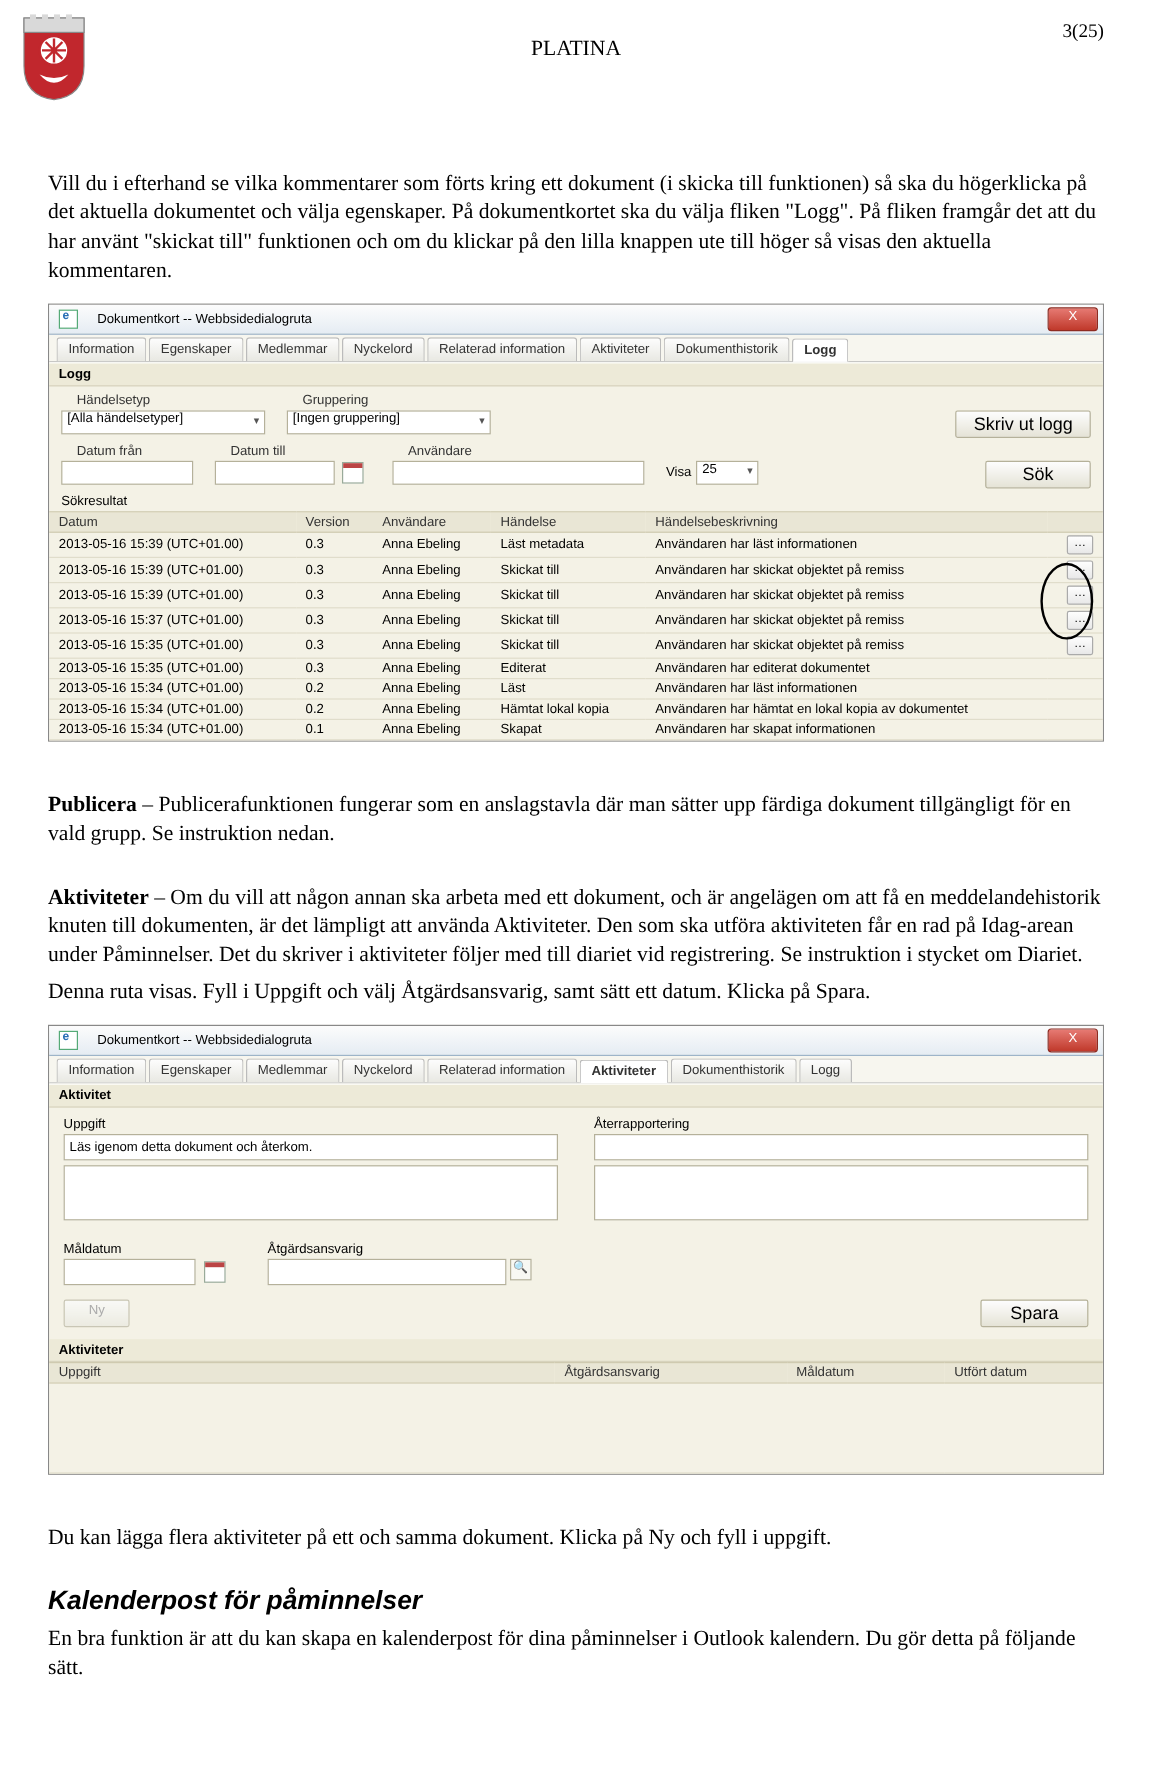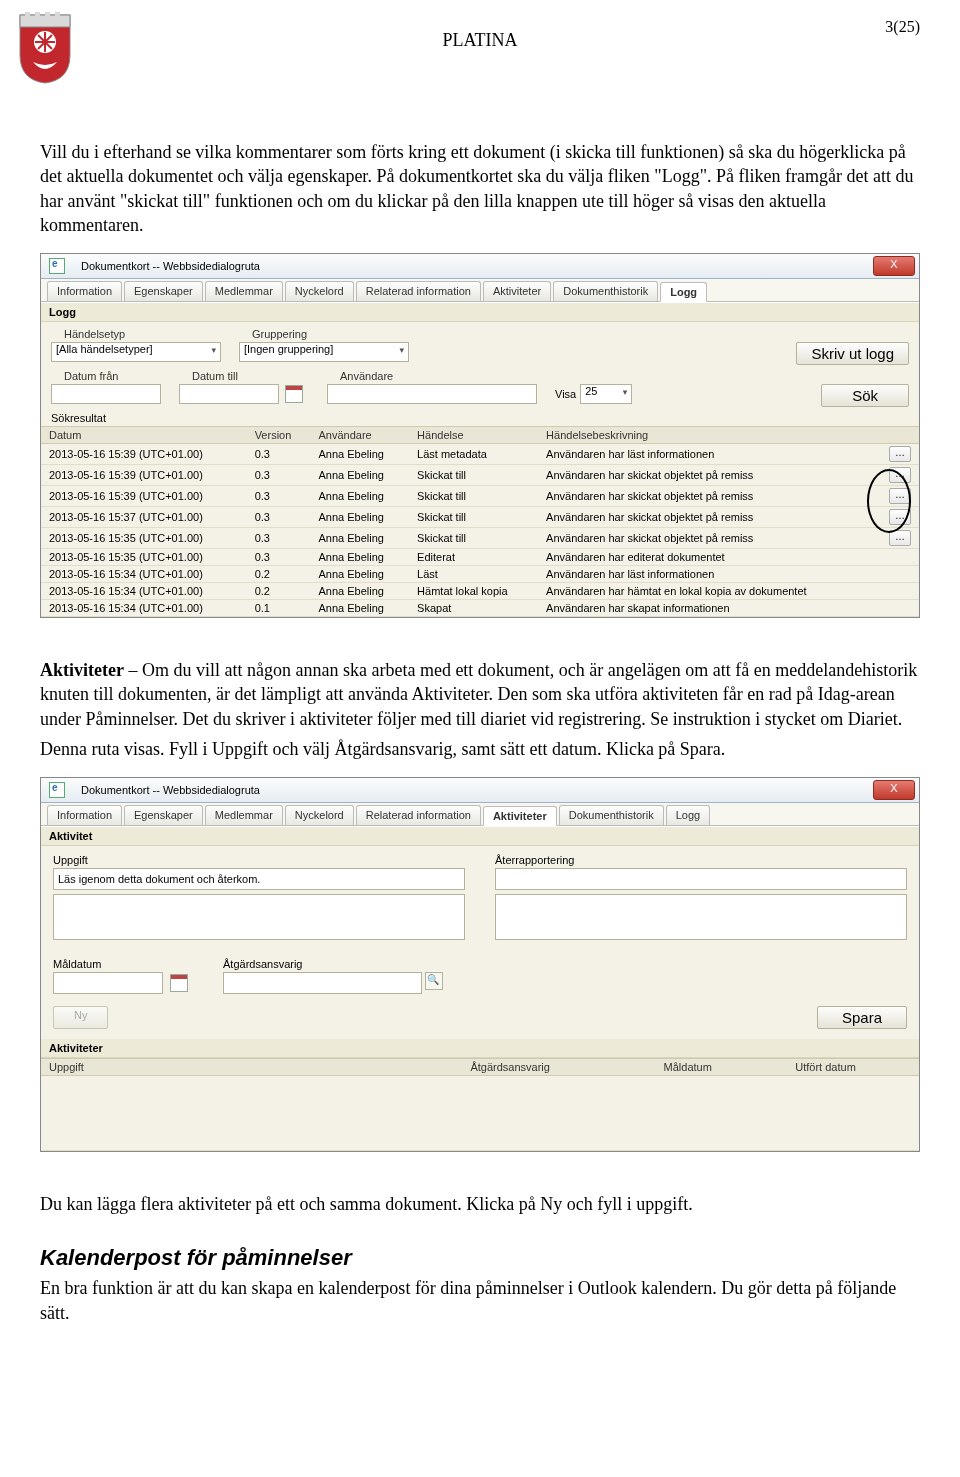--- a/index.html
+++ b/index.html
@@ -221,20 +221,21 @@
               <td>Användaren har skapat informationen</td>
               <td style="text-align: right;"></td>
             </tr>
           </tbody>
     </table>
   </div>
   <div class="oval1"></div>
 </div>
 
 <div class="body-text">
+  <p class="spaced"><b>Publicera</b><span> – Publicerafunktionen fungerar som en anslagstavla där man sätter upp färdiga dokument tillgängligt för en vald grupp. Se instruktion nedan.</span></p>
   <p class="spaced"><b>Aktiviteter</b><span> – Om du vill att någon annan ska arbeta med ett dokument, och är angelägen om att få en meddelandehistorik knuten till dokumenten, är det lämpligt att använda Aktiviteter. Den som ska utföra aktiviteten får en rad på Idag-arean under Påminnelser. Det du skriver i aktiviteter följer med till diariet vid registrering. Se instruktion i stycket om Diariet.</span></p>
   <p>Denna ruta visas. Fyll i Uppgift och välj Åtgärdsansvarig, samt sätt ett datum. Klicka på Spara.</p>
 </div>
 
 <div class="sshot">
   <div class="titlebar">
     <span class="page-icon"></span>
     <span>Dokumentkort -- Webbsidedialogruta</span>
     <span class="close-btn">X</span>
   </div>

